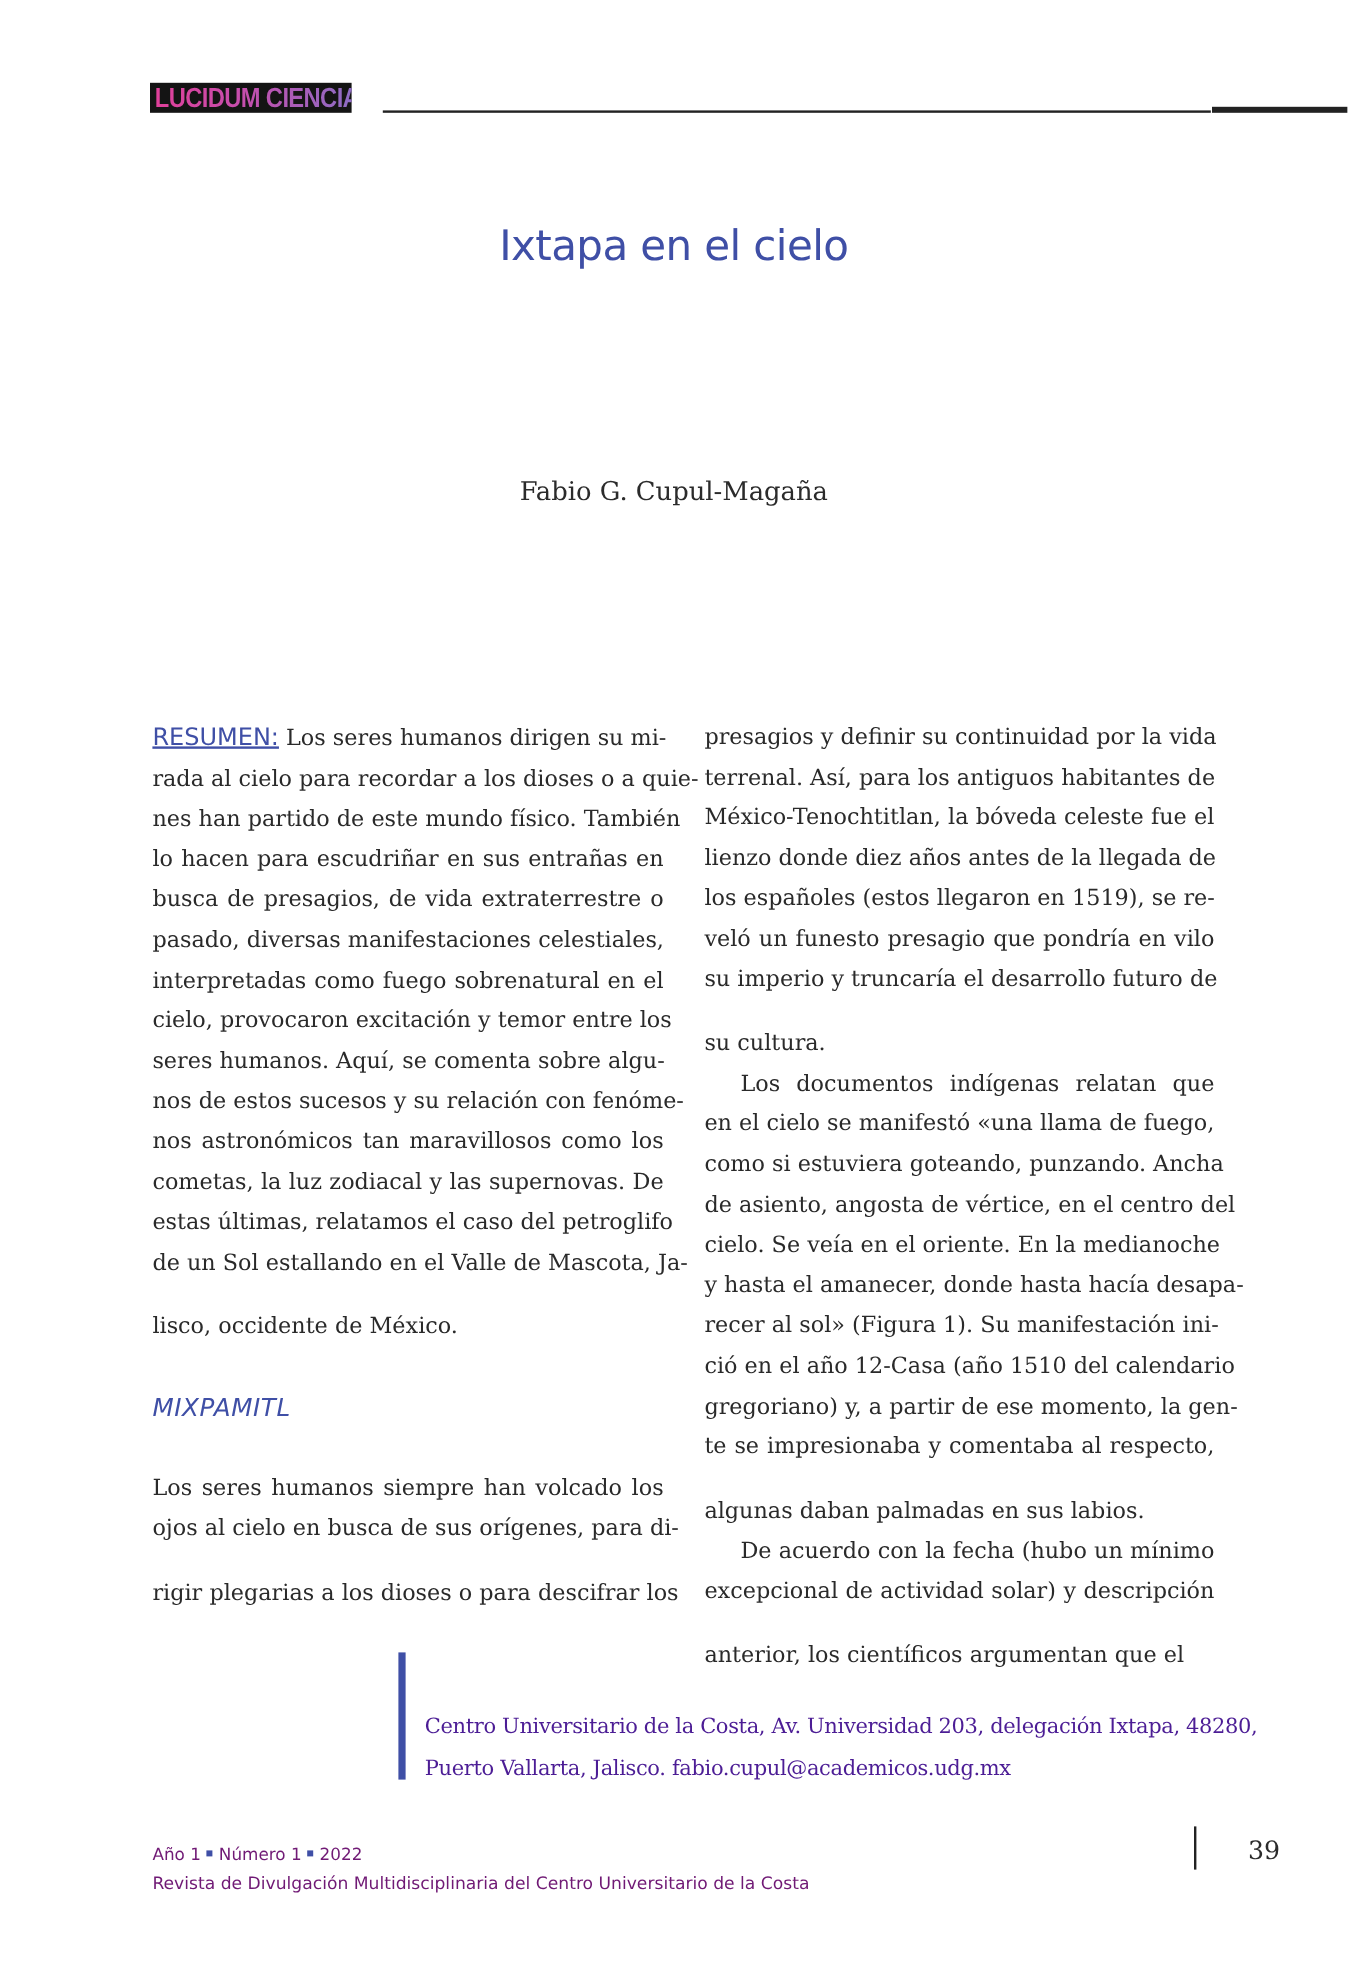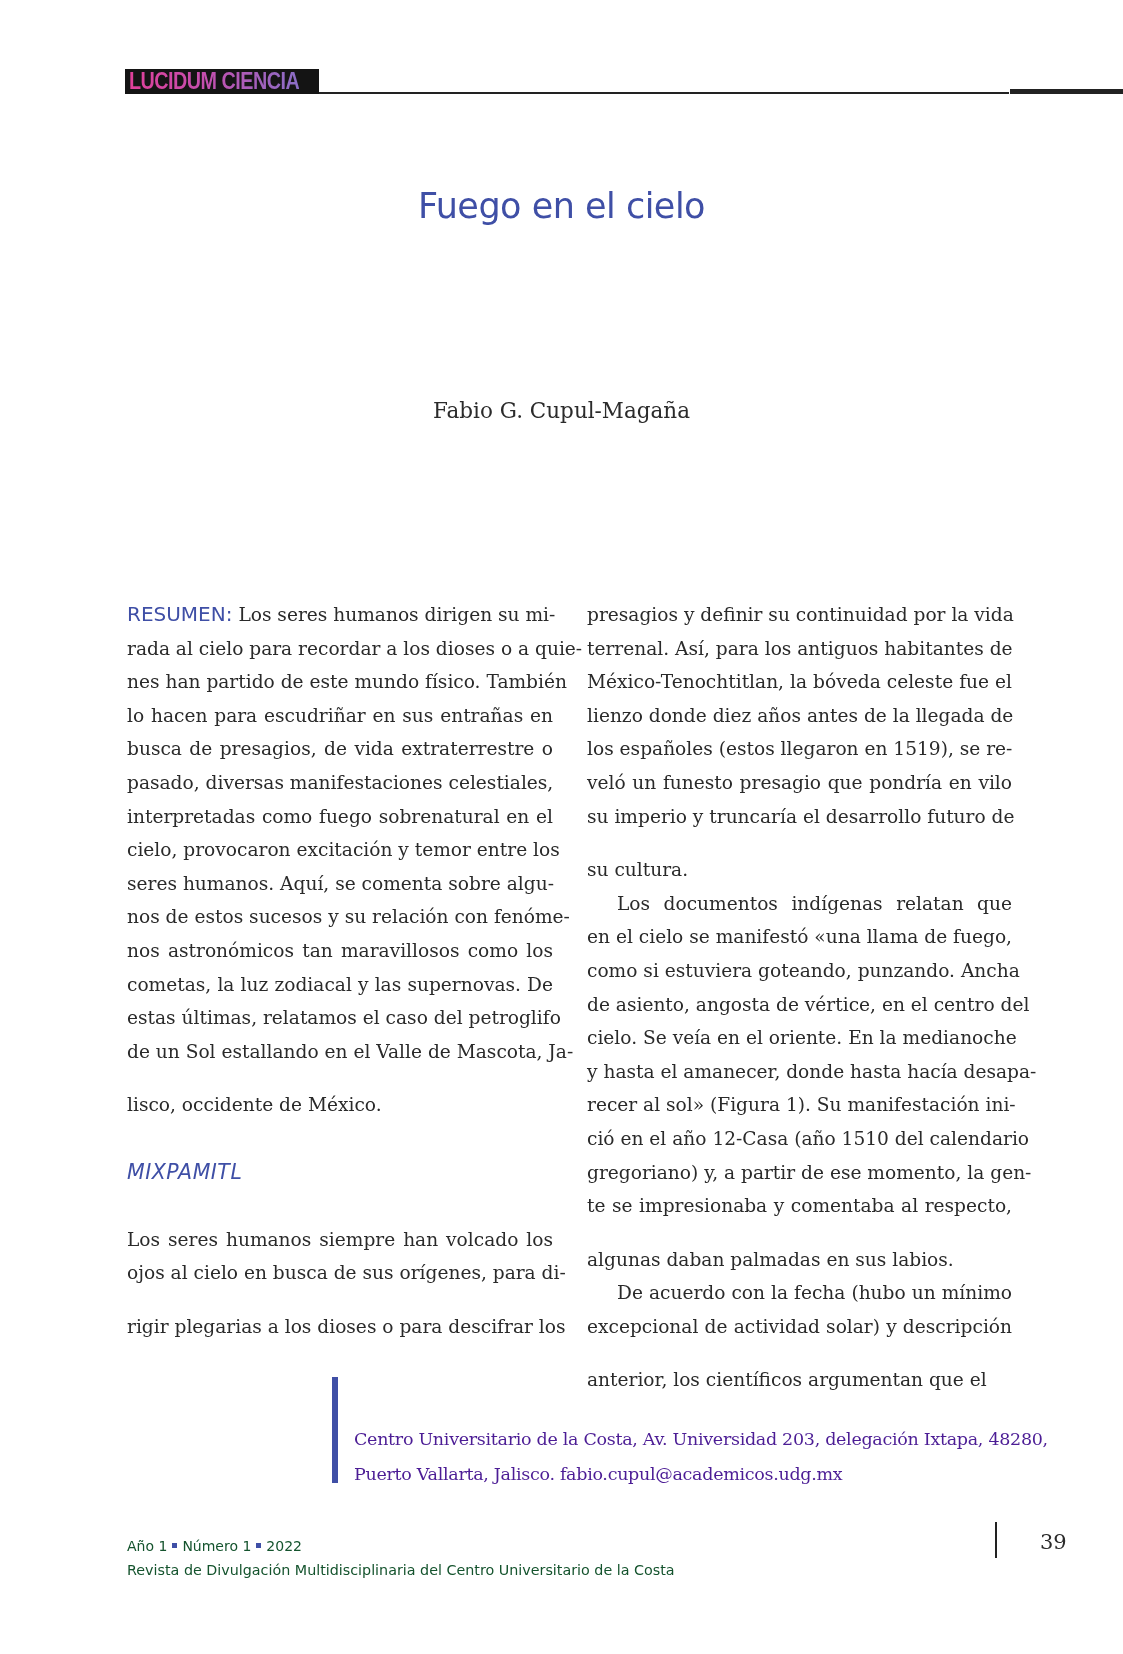--- a/index.html
+++ b/index.html
@@ -1,49 +1,49 @@
 <!DOCTYPE html>
 <html><head>
 <meta charset="utf-8">
 <style>
   html, body { margin:0; padding:0; background:#ffffff; }
   body { width:1123px; height:1654px; position:relative; overflow:hidden; font-family:"DejaVu Serif", serif; color:#2a2a2a; }
-  .hdr-box { position:absolute; left:125px; top:69px; width:194px; height:25px; background:#141414; overflow:hidden; }
+  .hdr-box { position:absolute; left:125px; top:69px; width:168px; height:25px; background:#141414; overflow:hidden; }
   .hdr-text { position:absolute; left:4px; top:-1px; font-family:"Liberation Sans", sans-serif; font-weight:bold; font-size:23px; letter-spacing:-0.6px; transform:scaleX(0.86); transform-origin:left center; background:linear-gradient(90deg,#e0409a 0%,#c44fae 45%,#8a6ec6 100%); -webkit-background-clip:text; background-clip:text; color:transparent; white-space:nowrap; }
   .hdr-line { position:absolute; left:319px; top:92px; width:690px; height:2px; background:#222; }
   .hdr-thick { position:absolute; left:1010px; top:89px; width:113px; height:5px; background:#222; }
   .title { position:absolute; left:0; width:1123px; top:186px; text-align:center; font-family:"DejaVu Sans", sans-serif; font-size:35px; color:#3f4fa6; letter-spacing:-0.5px; }
   .author { position:absolute; left:0; width:1123px; top:398px; text-align:center; font-family:"DejaVu Serif", serif; font-size:21.5px; color:#2b2b2b; }
   .col { position:absolute; top:598px; width:426px; font-size:18.6px; line-height:33.6px; text-align:justify; hyphens:manual; }
   .col p { margin:0; }
   .col-left { left:127px; }
   .col-right { left:587px; width:425px; }
-  .lbl { font-family:"DejaVu Sans", sans-serif; color:#3f4fa6; font-size:20px; }
+  .lbl { font-family:"DejaVu Sans", sans-serif; color:#3f4fa6; font-size:20px;text-decoration:underline; }
   .section { font-family:"DejaVu Sans", sans-serif; font-style:italic; color:#3f4fa6; font-size:20.5px; margin:33.6px 0 33.6px 0 !important; letter-spacing:0.5px; }
   .line { display:block; text-align:justify; text-align-last:justify; white-space:nowrap; }
   .line.last { text-align-last:left;margin-top:20px; }
   .aff-bar { position:absolute; left:332px; top:1377px; width:6px; height:106px; background:#3f4fa6; }
   .aff { position:absolute; left:354px; top:1422px; font-size:17.5px; line-height:35px; color:#4c1d95; letter-spacing:-0.3px; }
-  .foot1, .foot2 { position:absolute; left:127px; font-family:"DejaVu Sans", sans-serif; font-size:14px; color:#14532d; }
+  .foot1, .foot2 { position:absolute; left:127px; font-family:"DejaVu Sans", sans-serif; font-size:14px; color:#701a75; }
   .foot1 { top:1538px; }
   .foot2 { top:1562px; font-size:14.3px; }
   .sq { display:inline-block; width:5px; height:5px; background:#3f4fa6; margin:0 5px; vertical-align:middle; position:relative; top:-2px; }
   .pg-bar { position:absolute; left:995px; top:1522px; width:2px; height:36px; background:#222; }
   .pg { position:absolute; left:1010px; top:1530px; font-size:21px; color:#2b2b2b;margin-left:30px; }
 </style>
 </head>
 <body>
 
 <div class="hdr-box">
   <span class="hdr-text">LUCIDUM CIENCIA</span>
 </div>
 <div class="hdr-line"></div>
 <div class="hdr-thick"></div>
 
-<h1 class="title" style="margin:0;font-weight:normal;">Fuego en el cielo</h1>
+<h1 class="title" style="margin:0;font-weight:normal;">Ixtapa en el cielo</h1>
 <div class="author">Fabio G. Cupul-Magaña</div>
 
 <div class="col col-left">
   <p id="abstract">
       <span class="line"><span class="lbl">RESUMEN:</span> Los seres humanos dirigen su mi-</span>
       <span class="line">rada al cielo para recordar a los dioses o a quie-</span>
       <span class="line">nes han partido de este mundo físico. También</span>
       <span class="line">lo hacen para escudriñar en sus entrañas en</span>
       <span class="line">busca de presagios, de vida extraterrestre o</span>
       <span class="line">pasado, diversas manifestaciones celestiales,</span>

